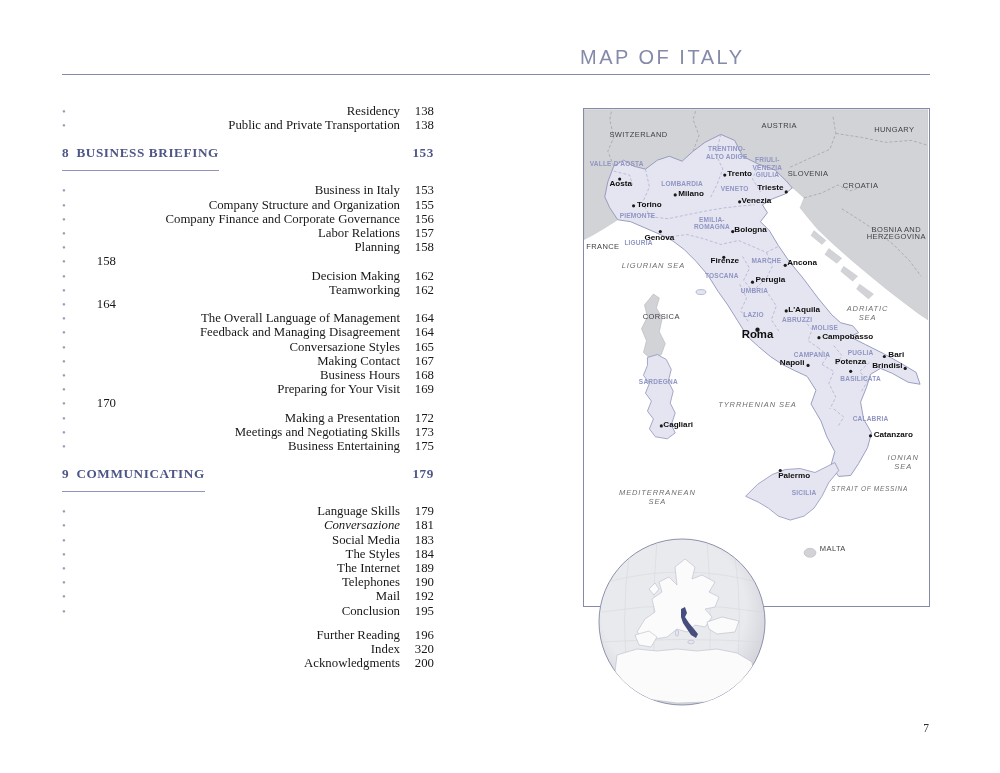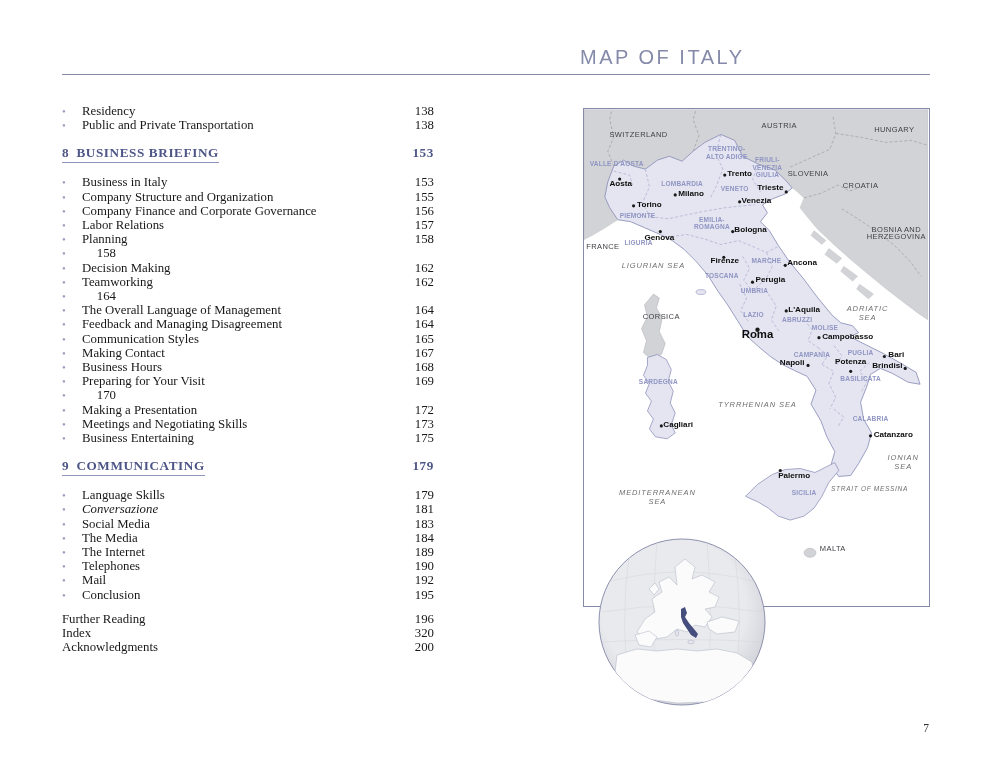--- a/index.html
+++ b/index.html
@@ -6,26 +6,26 @@
   .page{position:relative;width:1000px;height:773px;background:#ffffff;overflow:hidden;
         font-family:"Liberation Serif",serif;text-decoration:underline;}
   
   .title{position:absolute;left:580px;top:46px;font-family:"Liberation Sans",sans-serif;
          font-size:20px;letter-spacing:2.5px;color:var(--frame,#8689ae);font-weight:400;}
   .rule{position:absolute;left:62px;top:74px;width:868px;height:0;border-top:1px solid var(--frame,#8689ae);}
   
   .toc{position:absolute;left:62px;top:104px;width:372px;font-size:12.8px;color:#181818;}
   .toc-row{display:flex;align-items:baseline;line-height:14.2px;}
   .toc-row .bullet{width:20px;color:#989dbd;font-size:11px;flex:0 0 20px;}
-  .toc-row .lbl{flex:1 1 auto;}
+  .toc-row .lbl{flex:1 1 auto;text-align:right;}
   .toc-row .lbl.italic{font-style:italic;}
   .toc-row .pg{flex:0 0 34px;text-align:right;}
   .chap{display:flex;align-items:baseline;margin:13px 0 12px 0;color:#4e5687;font-weight:bold;
         font-size:13.2px;letter-spacing:.6px;}
-  .chap .chap-t{border-bottom:1.2px solid #8f94bb;padding-bottom:1px;}
+  .chap .chap-t{border-bottom:1.2px solid #8f94bb;padding-bottom:9px;}
   .chap .pg{flex:0 0 34px;margin-left:auto;text-align:right;font-weight:bold;}
   .backmatter{margin-top:10px;}
   
   .map-box{position:absolute;left:583px;top:108px;width:347px;height:499px;
            border:1.5px solid var(--frame,#858aa9);background:#fff;box-sizing:border-box;}
   .map-box svg{display:block;}
   text{font-family:"Liberation Sans",sans-serif;}
   .lbl-country{font-size:7.6px;fill:#3f3f44;letter-spacing:.4px;}
   .lbl-region{font-size:6.6px;font-weight:bold;fill:var(--regionc,#9095c3);letter-spacing:.2px;}
   .lbl-city{font-size:8.2px;font-weight:bold;fill:#0c0c0c;}
@@ -110,21 +110,21 @@
           <span class="lbl">The Overall Language of Management</span>
           <span class="pg">164</span>
         </div>
         <div class="toc-row">
           <span class="bullet">•</span>
           <span class="lbl">Feedback and Managing Disagreement</span>
           <span class="pg">164</span>
         </div>
         <div class="toc-row">
           <span class="bullet">•</span>
-          <span class="lbl">Communication Styles</span>
+          <span class="lbl">Conversazione Styles</span>
           <span class="pg">165</span>
         </div>
         <div class="toc-row">
           <span class="bullet">•</span>
           <span class="lbl">Making Contact</span>
           <span class="pg">167</span>
         </div>
         <div class="toc-row">
           <span class="bullet">•</span>
           <span class="lbl">Business Hours</span>
@@ -168,21 +168,21 @@
           <span class="lbl italic">Conversazione</span>
           <span class="pg">181</span>
         </div>
         <div class="toc-row">
           <span class="bullet">•</span>
           <span class="lbl">Social Media</span>
           <span class="pg">183</span>
         </div>
         <div class="toc-row">
           <span class="bullet">•</span>
-          <span class="lbl">The Media</span>
+          <span class="lbl">The Styles</span>
           <span class="pg">184</span>
         </div>
         <div class="toc-row">
           <span class="bullet">•</span>
           <span class="lbl">The Internet</span>
           <span class="pg">189</span>
         </div>
         <div class="toc-row">
           <span class="bullet">•</span>
           <span class="lbl">Telephones</span>

